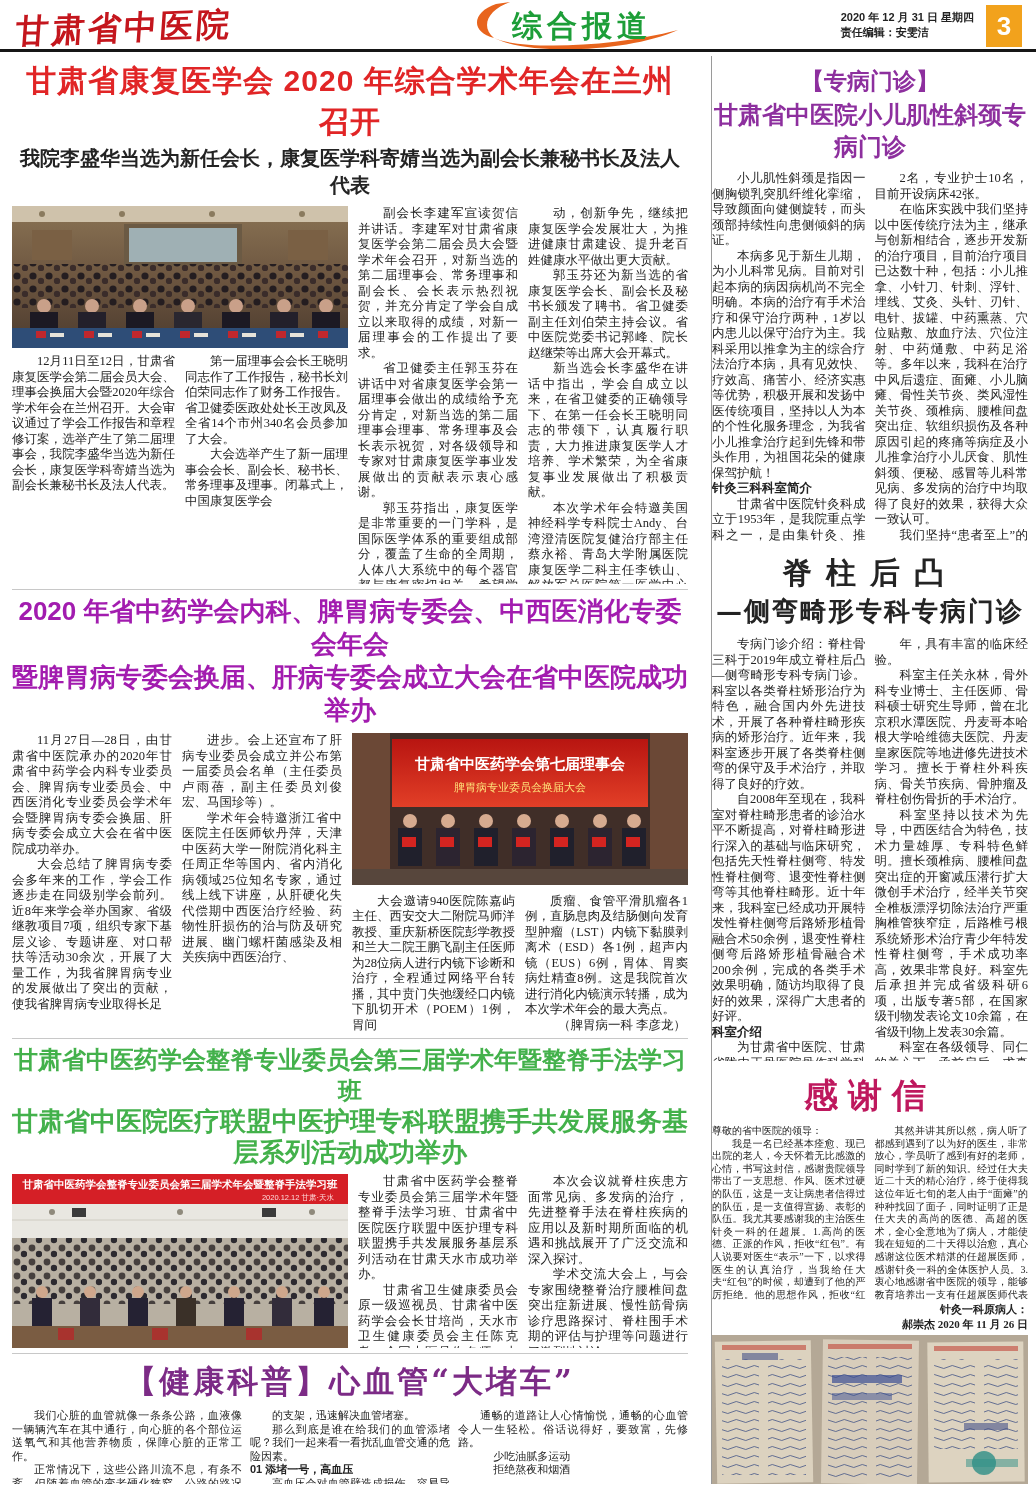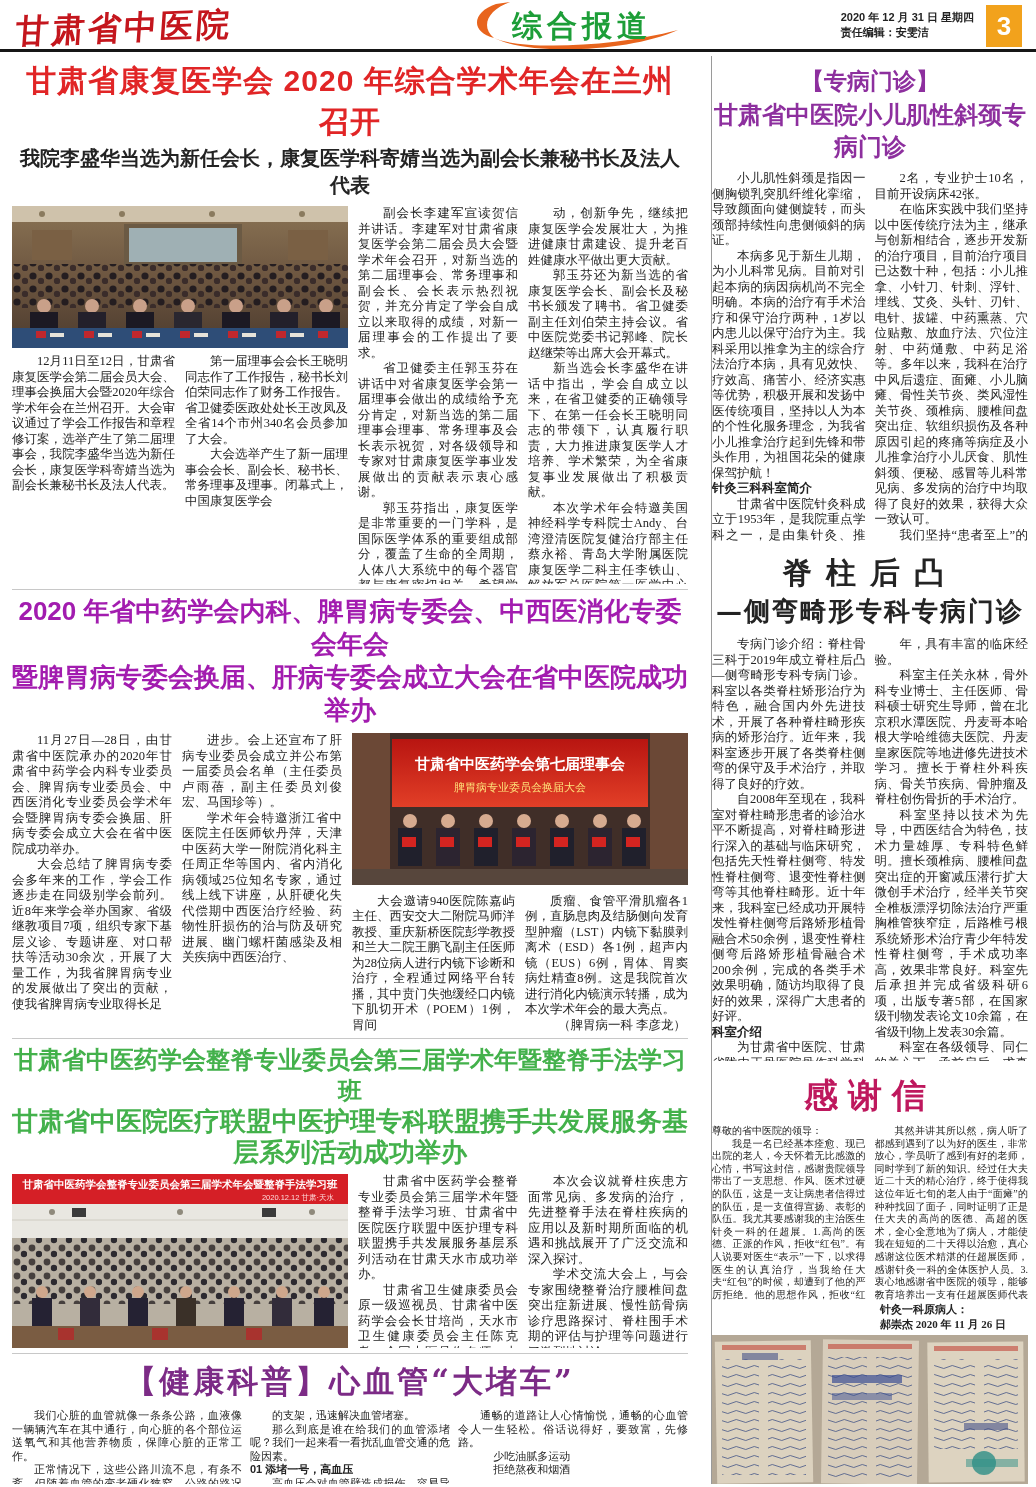--- a/index.html
+++ b/index.html
@@ -74,21 +74,21 @@
   .sp-head1{font-size:30px;font-weight:bold;text-align:center;letter-spacing:14px;margin-top:12px;
     font-family:"DejaVu Serif",serif;}
   .sp-head2{font-size:26px;font-weight:bold;text-align:center;letter-spacing:2px;margin:0 0 8px;
     font-family:"DejaVu Serif",serif;}
   .spine-body{display:flex;gap:9px;height:424px;font-size:12.5px;line-height:15.5px;}
   .spine-body .coln{flex:1;}
   .letter-head{color:#be185d;font-size:34px;font-weight:bold;text-align:center;letter-spacing:10px;
     margin:12px 0 6px;font-family:Liberation Serif, serif;}
   .letter-body{display:flex;gap:9px;height:176px;font-size:10px;line-height:12.6px;}
   .letter-body .coln{flex:1;}
-  .letter-sig{font-size:11px;font-weight:bold;line-height:15px;margin:1px 0 3px 168px;}
+  .letter-sig{font-size:11px;font-weight:bold;line-height:15px;margin:1px 0 3px 168px;text-align:right;}
   .letters-photo{margin-top:3px;}
   svg{display:block;}
 </style>
 </head>
 <body>
 
 <div class="header">
   <div class="masthead">甘肃省中医院</div>
   <div class="section-logo">
     <svg width="240" height="50" viewBox="0 0 240 50">

